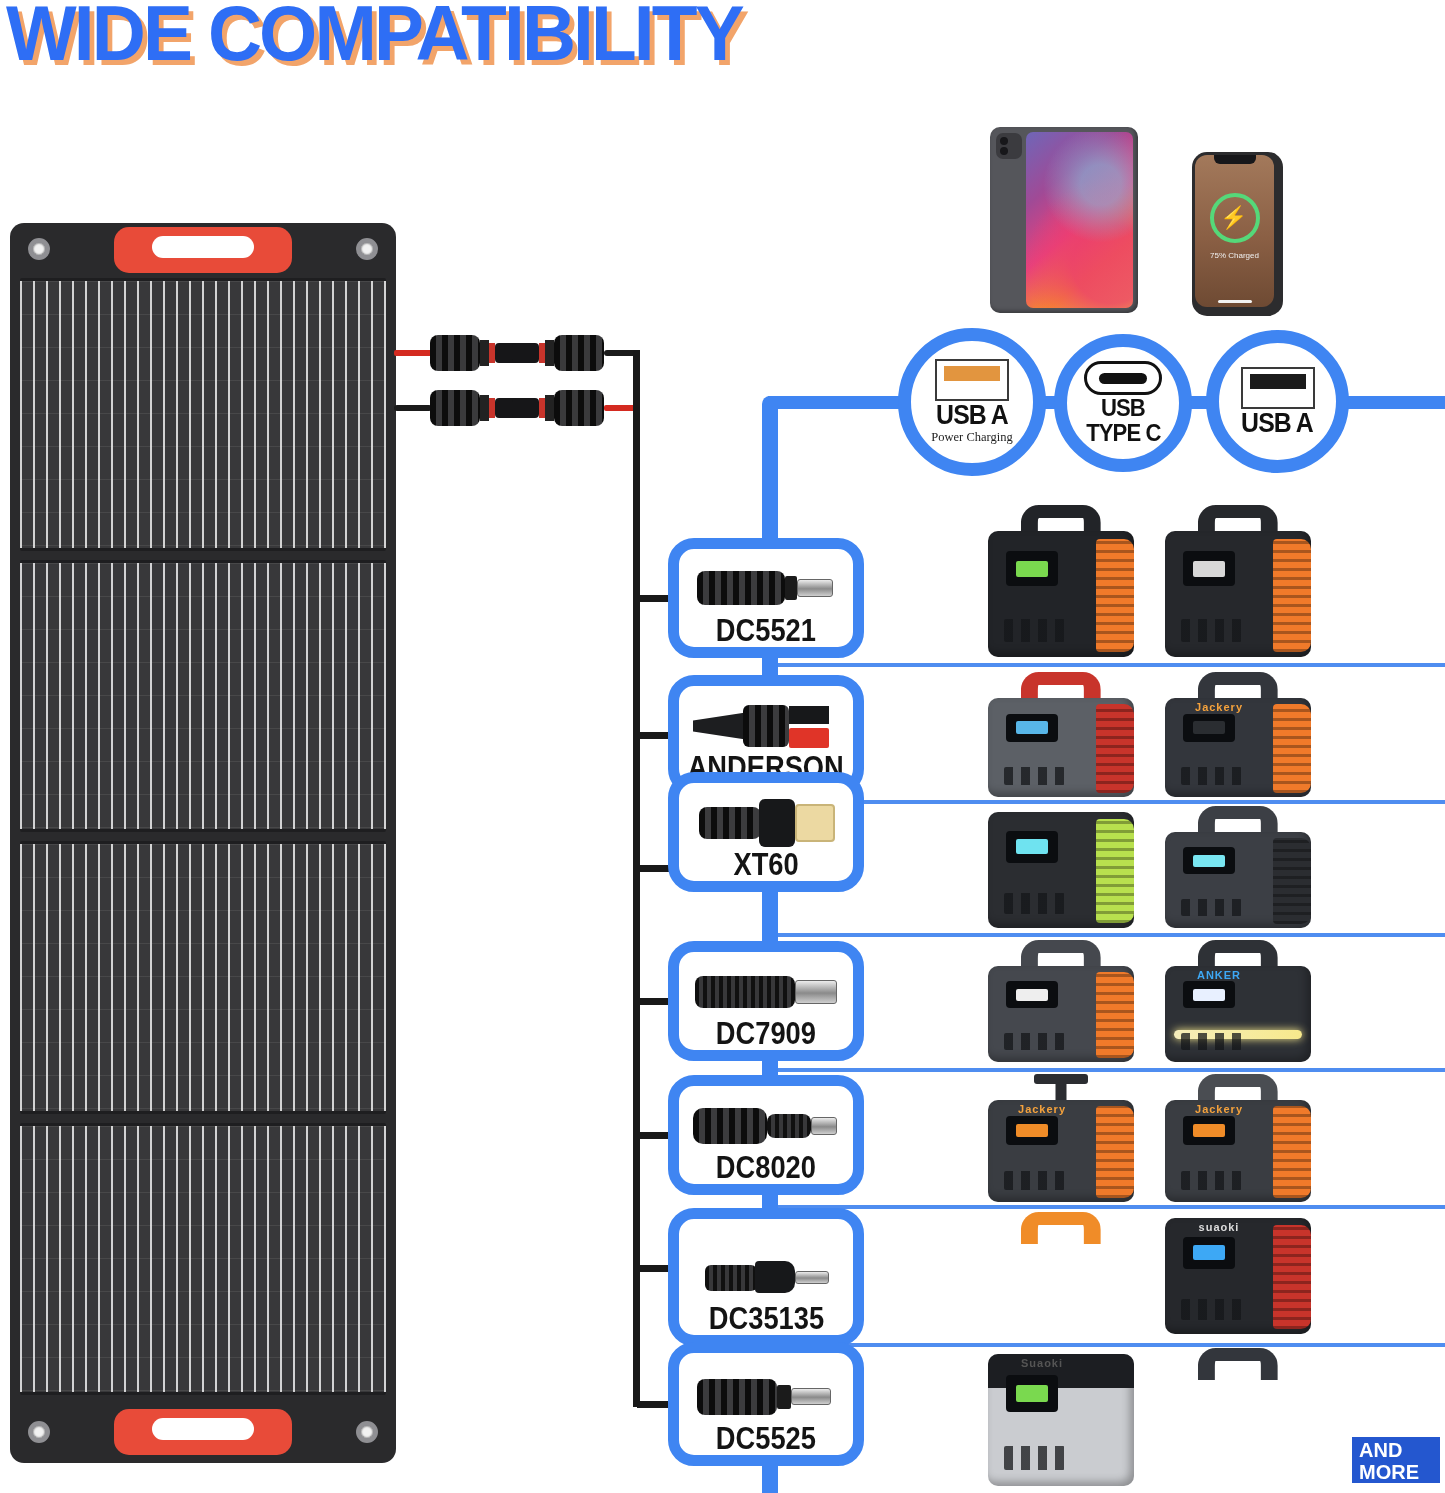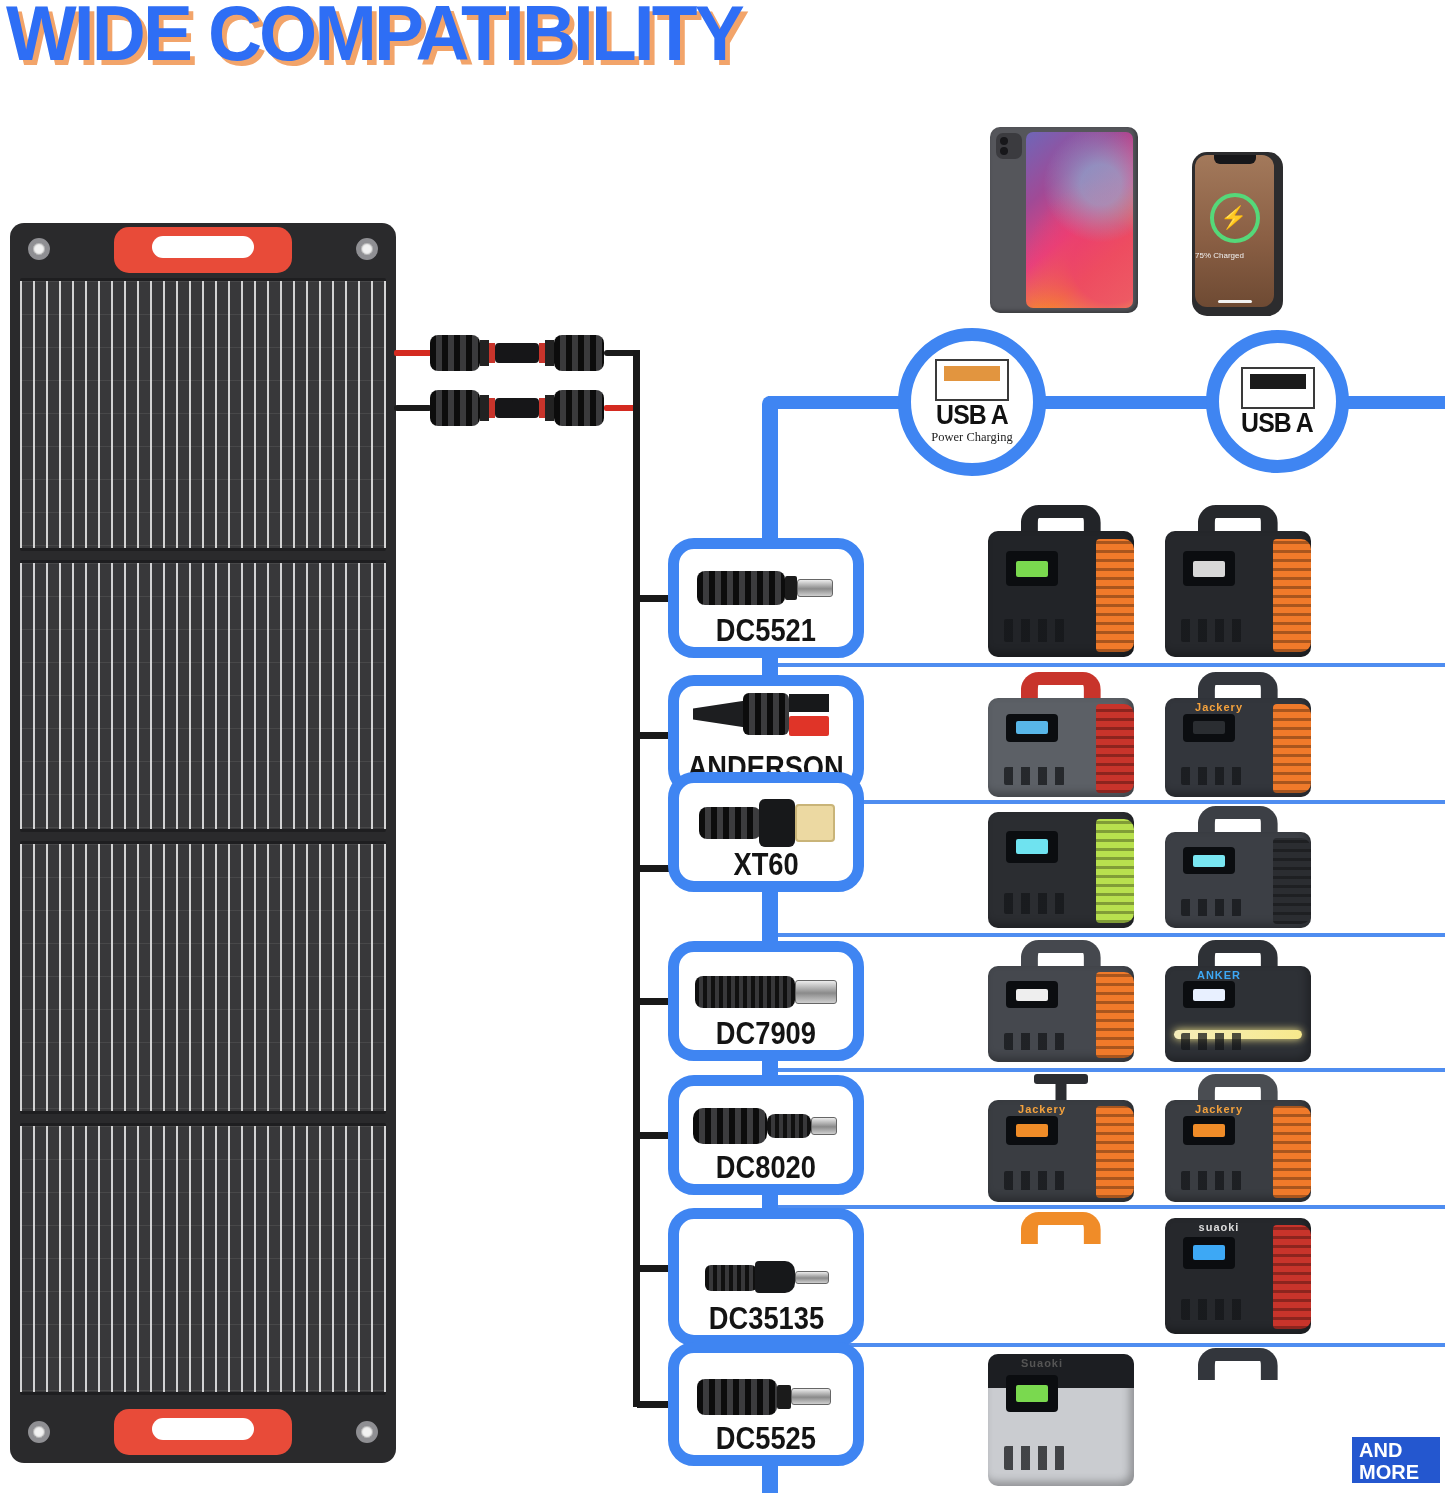--- a/index.html
+++ b/index.html
@@ -88,21 +88,21 @@
   .iphone{position:absolute;left:1192px;top:152px;width:85px;height:158px;background:#2c2c2e;
           border-radius:15px;padding:3px;}
   .iphone .pscreen{position:relative;width:79px;height:152px;border-radius:12px;overflow:hidden;
           background:linear-gradient(180deg,#a3795b 0%,#8a5f44 55%,#6e4a33 100%);}
   .iphone .notch{position:absolute;left:50%;top:0;transform:translateX(-50%);
           width:42px;height:9px;background:#17171a;border-radius:0 0 6px 6px;}
   .iphone .ring{position:absolute;left:50%;top:38px;transform:translateX(-50%);
           width:42px;height:42px;border:4px solid #55d879;border-radius:50%;
           display:flex;align-items:center;justify-content:center;
           color:#55d879;font-size:22px;font-weight:bold;}
-  .iphone .pct{position:absolute;left:0;right:0;top:96px;text-align:left;font-size:8px;
+  .iphone .pct{position:absolute;left:0;right:0;top:96px;text-align:center;font-size:8px;
           color:#f0f0f0;}
   .iphone .homebar{position:absolute;left:50%;bottom:4px;transform:translateX(-50%);
           width:34px;height:3px;background:#f2f2f2;border-radius:2px;}
 
   
   .cbox{position:absolute;left:668px;width:196px;background:#fff;border:11px solid #3f85f2;
         border-radius:26px;z-index:2;box-sizing:border-box;
         display:flex;flex-direction:column;align-items:center;justify-content:flex-end;}
   .cbox .clabel{font-size:31px;font-weight:bold;color:#141414;line-height:1.0;
         transform:scaleX(.88);margin-bottom:1px;white-space:nowrap;}
@@ -207,20 +207,27 @@
   <div class="blue-v"></div>
   <div class="blue-h"></div>
 
   <div class="usb-circle" style="left:898px;top:328px;width:122px;height:122px;">
     <div class="usba-icon">
         <div class="usba-bar" id="bar0" style="background: rgb(226, 149, 63);"></div>
       </div>
     <div class="usb-label">USB A</div>
     <div class="usb-sub">Power Charging</div>
   </div>
+  <div class="usb-circle" style="left:1054px;top:334px;width:112px;height:112px;">
+    <div class="usbc-icon">
+        <div class="usbc-bar"></div>
+      </div>
+    <div class="usb-label two">USB</div>
+    <div class="usb-label two">TYPE C</div>
+  </div>
   <div class="usb-circle" style="left:1206px;top:330px;width:117px;height:117px;">
     <div class="usba-icon">
         <div class="usba-bar" id="bar2" style="background: rgb(27, 27, 27);"></div>
       </div>
     <div class="usb-label">USB A</div>
   </div>
 
   <div class="ipad">
     <div class="cam">
         <i></i>
@@ -264,21 +271,21 @@
         <div class="st-body" style="background: rgb(38, 40, 44);">
           <div class="st-accent" style="background-color: rgb(240, 122, 42);"></div>
           <div class="st-screen">
             <i style="background: rgb(216, 216, 216);"></i>
           </div>
           <div class="st-ports"></div>
         </div>
       </div>
       <div class="stub" style="top: 732px;"></div>
       <div class="sep" style="top: 663px;"></div>
-      <div class="cbox" style="top: 675px; height: 120px; justify-content: space-between;">
+      <div class="cbox" style="top: 675px; height: 120px;">
         <div class="cg">
           <span class="taper"></span>
           <span class="ridge" style="left:52px;top:5px;width:46px;height:42px;border-radius:6px"></span>
           <span class="blk" style="left:98px;top:6px;width:40px;height:18px"></span>
           <span class="red" style="left:98px;top:28px;width:40px;height:20px"></span>
         </div>
         <div class="clabel">ANDERSON</div>
       </div>
       <div class="station" style="left: 988px; top: 672px; width: 146px; height: 125px;">
         <div class="st-handle" style="border-color: rgb(200, 52, 43);"></div>

